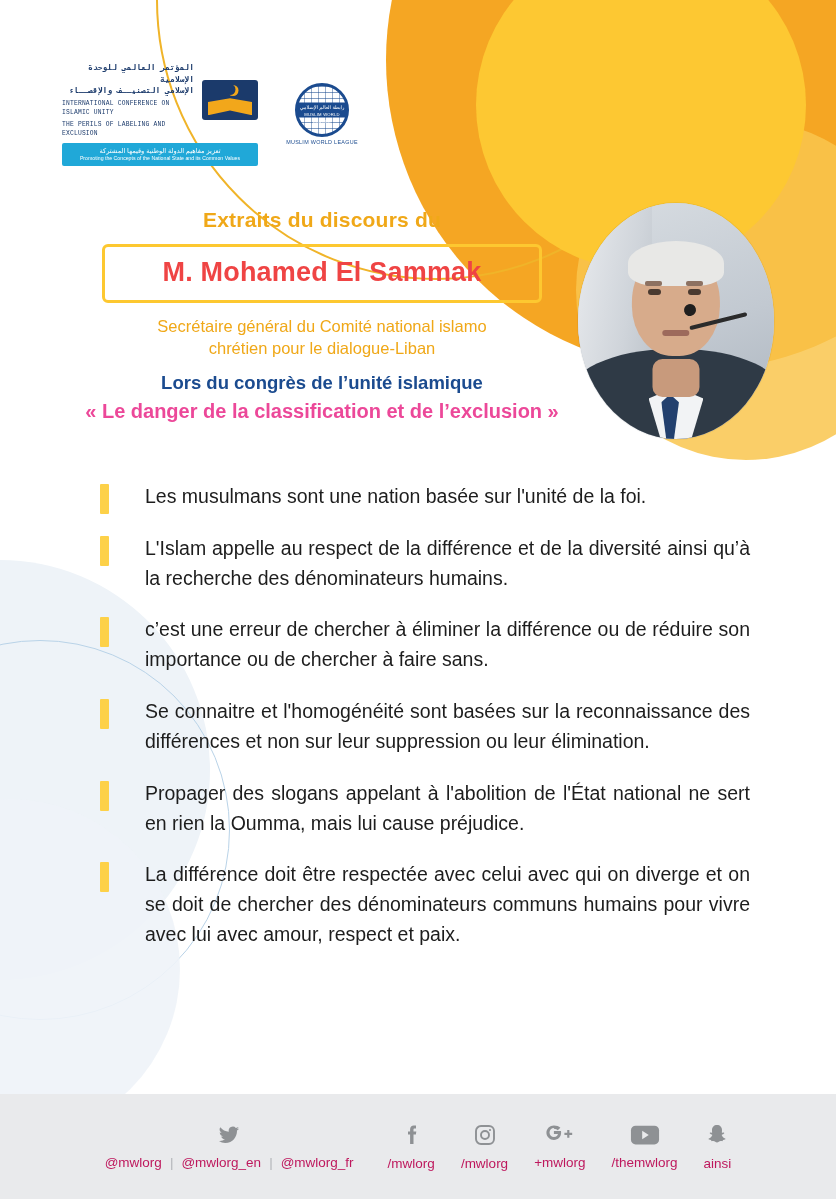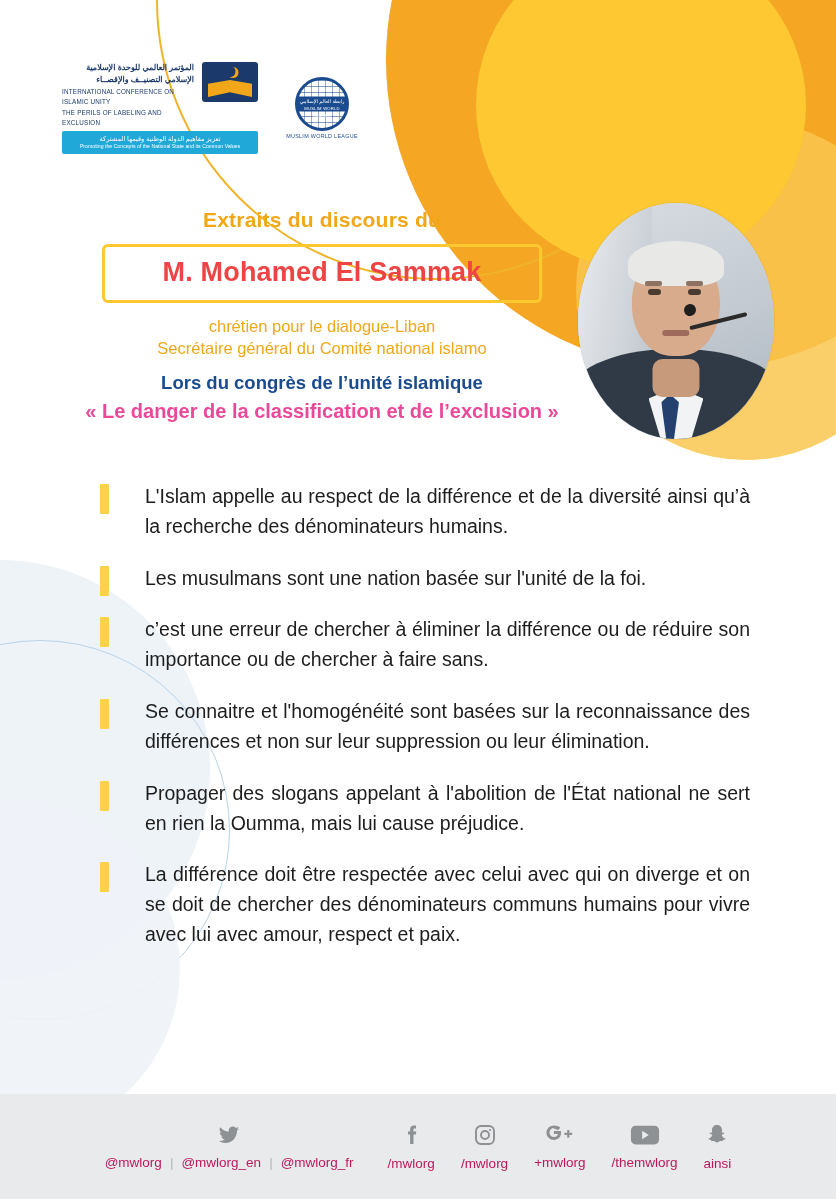--- a/index.html
+++ b/index.html
@@ -67,21 +67,21 @@
   }
 
   
   .logos {
     position: absolute;
     top: 62px; left: 62px;
     display: flex; align-items: center; gap: 18px;
     z-index: 5;
   }
   .logo-conference { display: flex; flex-direction: column; width: 196px; }
-  .logo-conf-top { display: flex; align-items: flex-start; gap: 8px; }
+  .logo-conf-top { display: flex; align-items: center; gap: 8px; font-family: Liberation Mono, monospace; }
   .logo-conf-texts { flex: 1; }
   .logo-ar {
     font-size: 8px; color: #1b3a6b; text-align: right; line-height: 1.45;
     direction: rtl; font-weight: bold;
   }
   .logo-en {
     font-size: 6.3px; color: #1b3a6b; text-align: left; line-height: 1.5;
     letter-spacing: .2px; margin-top: 2px; text-transform: uppercase;
   }
   .logo-mark {
@@ -341,22 +341,22 @@
     </div>
 
   </div>
 
   <div class="title-block">
     <div class="kicker">Extraits du discours du</div>
     <div class="name-box">
       <div class="name">M. Mohamed El Sammak</div>
     </div>
     <div class="role">
+      <div>Secrétaire général du Comité national islamo</div>
       <div>chrétien pour le dialogue-Liban</div>
-      <div>Secrétaire général du Comité national islamo</div>
     </div>
     <div class="congress">Lors du congrès de l’unité islamique</div>
     <div class="quote-sub">« Le danger de la classification et de l’exclusion »</div>
   </div>
 
   <div class="portrait">
     <div class="bg-wall"></div>
     <div class="curtain"></div>
     <div class="suit"></div>
     <div class="shirt"></div>
@@ -369,25 +369,25 @@
     <div class="eye-l"></div>
     <div class="eye-r"></div>
     <div class="mouth"></div>
     <div class="mic"></div>
     <div class="mic-head"></div>
   </div>
 
   <div class="quotes">
     <div class="quote-item">
       <span class="quote-bar"></span>
+      <p class="quote-text">Les musulmans sont une nation basée sur l'unité de la foi.</p>
+    </div>
+    <div class="quote-item">
+      <span class="quote-bar"></span>
       <p class="quote-text">L'Islam appelle au respect de la différence et de la diversité ainsi qu’à la recherche des dénominateurs humains.</p>
-    </div>
-    <div class="quote-item">
-      <span class="quote-bar"></span>
-      <p class="quote-text">Les musulmans sont une nation basée sur l'unité de la foi.</p>
     </div>
     <div class="quote-item">
       <span class="quote-bar"></span>
       <p class="quote-text">c’est une erreur de chercher à éliminer la différence ou de réduire son importance ou de chercher à faire sans.</p>
     </div>
     <div class="quote-item">
       <span class="quote-bar"></span>
       <p class="quote-text">Se connaitre et l'homogénéité sont basées sur la reconnaissance des différences et non sur leur suppression ou leur élimination.</p>
     </div>
     <div class="quote-item">

